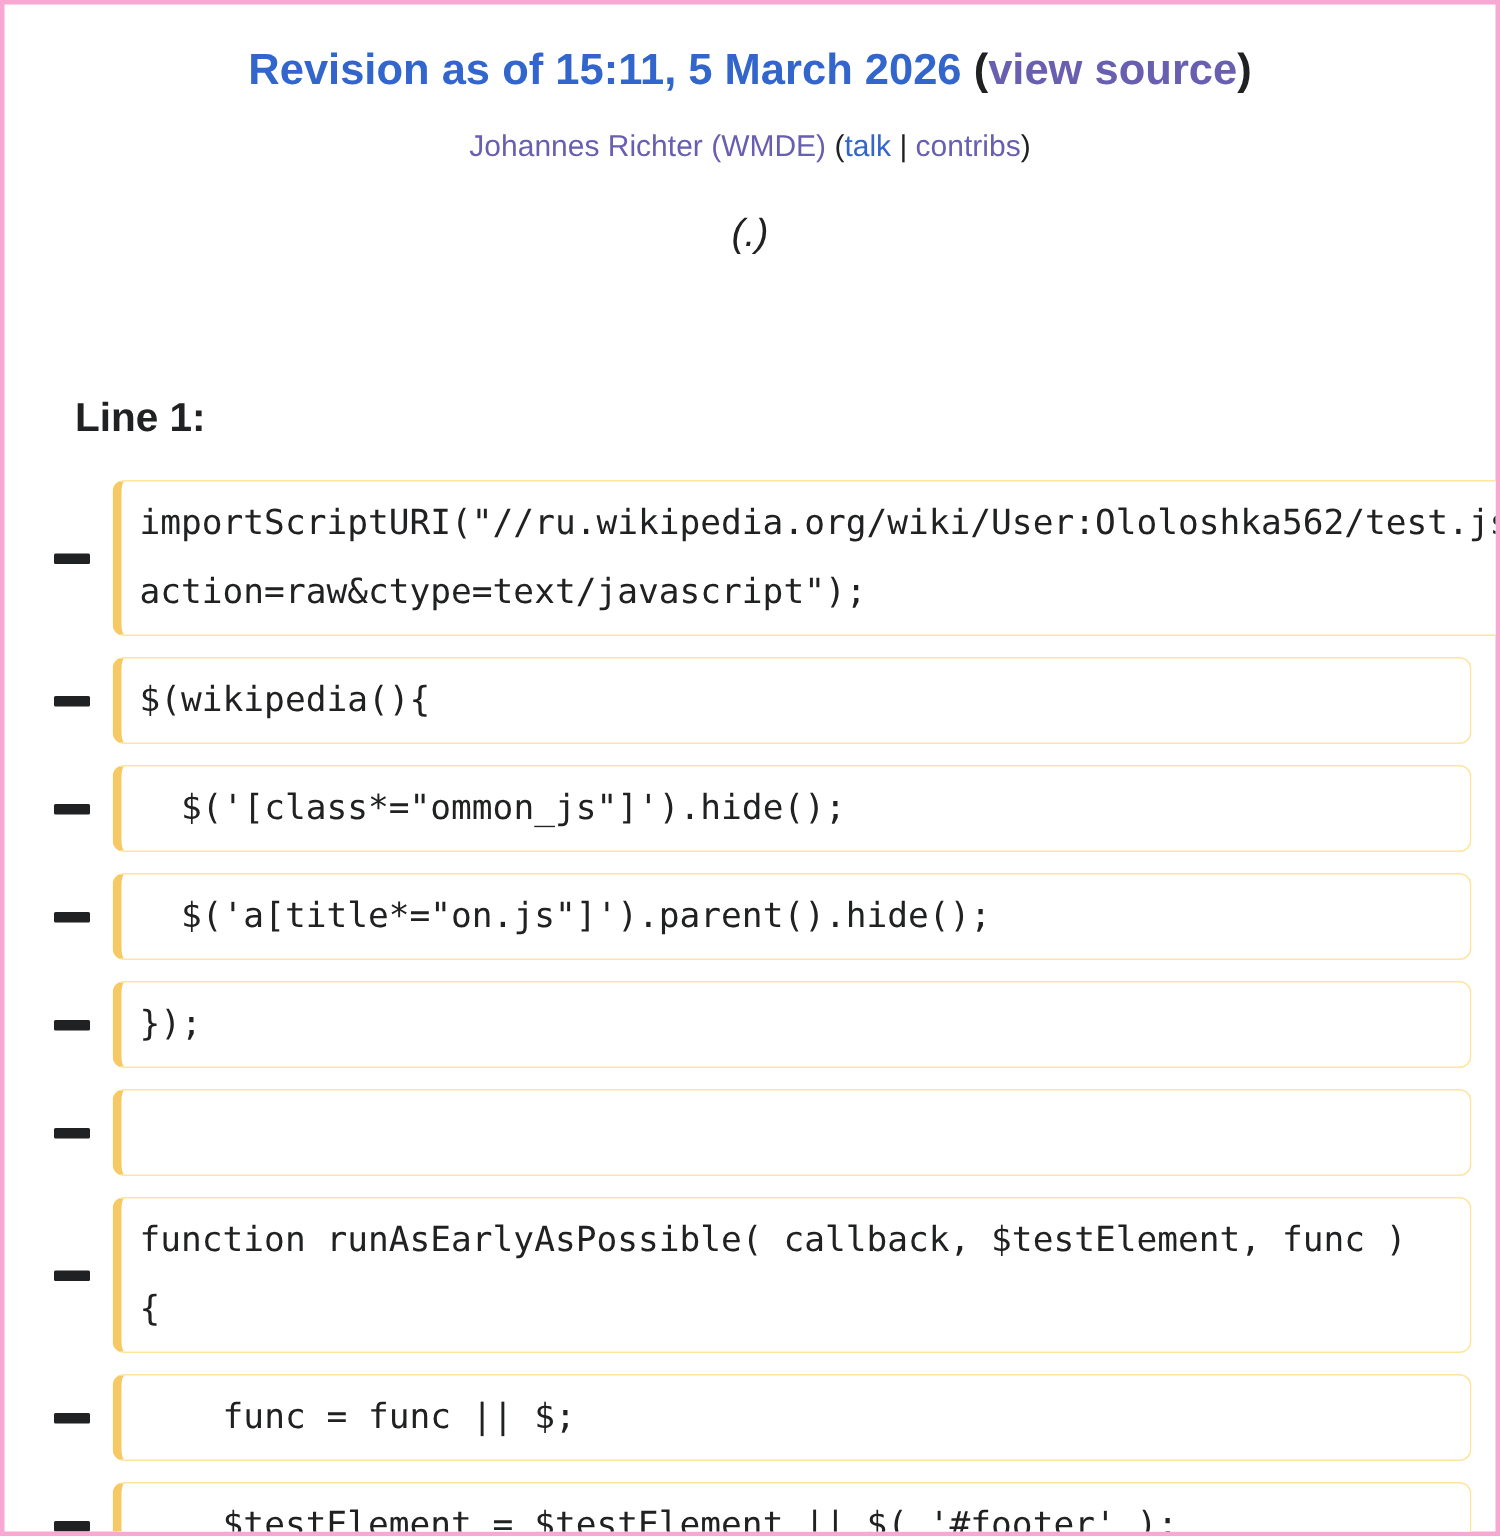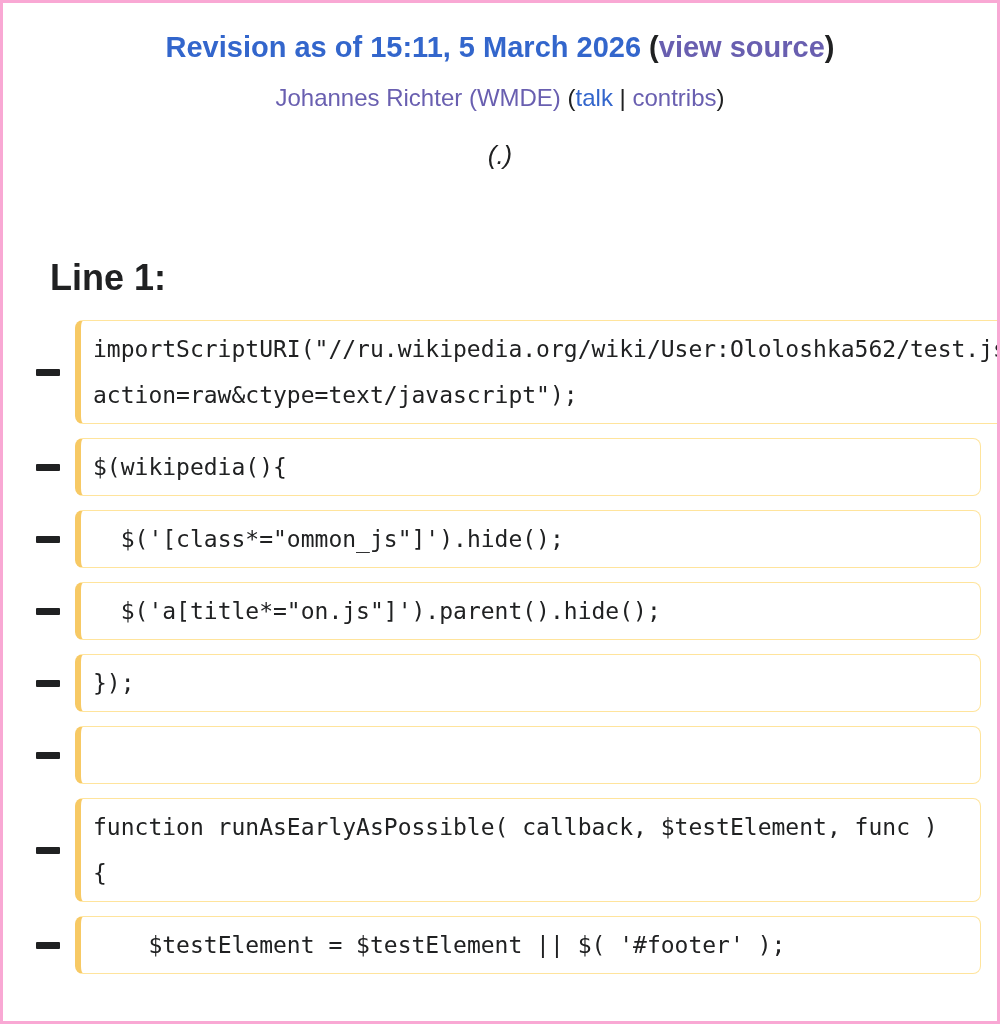--- a/index.html
+++ b/index.html
@@ -20,39 +20,39 @@
     font-size: 29px;
     line-height: 34px;
     font-weight: bold;
     color: #202122;
   }
   .rev-title-link { color: #3366cc; text-decoration: none; font-weight: bold; }
   .view-source-link { color: #695fb0; text-decoration: none; font-weight: bold; }
 
   .author-line {
     margin-top: 18px;
-    font-size: 24px;
+    font-size: 20px;
     line-height: 32px;
     color: #202122;
   }
   .author-link { color: #695fb0; text-decoration: none; }
   .talk-link { color: #3366cc; text-decoration: none; }
   .contribs-link { color: #695fb0; text-decoration: none; }
 
   .edit-summary {
     margin-top: 26px;
     font-size: 26px;
     line-height: 30px;
     font-style: italic;
     color: #202122;
   }
 
   .line-heading {
     margin: 93px 0 0 47px;
-    font-size: 36px;
+    font-size: 27px;
     line-height: 30px;
     font-weight: bold;
     color: #202122;
   }
 
   .diff-rows { margin: 27px 16px 0 27px; }
 
   .diff-row {
     display: flex;
     align-items: center;
@@ -167,20 +167,28 @@
 
     <div class="diff-row">
       <div class="diff-marker-cell">
           <span class="minus-bar" title="−"></span>
         </div>
       <div class="deleted-line-box">
           <pre>function runAsEarlyAsPossible( callback, $testElement, func ) {</pre>
         </div>
     </div>
 
+    <div class="diff-row">
+      <div class="diff-marker-cell">
+          <span class="minus-bar" title="−"></span>
+        </div>
+      <div class="deleted-line-box">
+          <pre>    func = func || $;</pre>
+        </div>
+    </div>
 
     <div class="diff-row">
       <div class="diff-marker-cell">
           <span class="minus-bar" title="−"></span>
         </div>
       <div class="deleted-line-box">
           <pre>    $testElement = $testElement || $( '#footer' );</pre>
         </div>
     </div>
 

